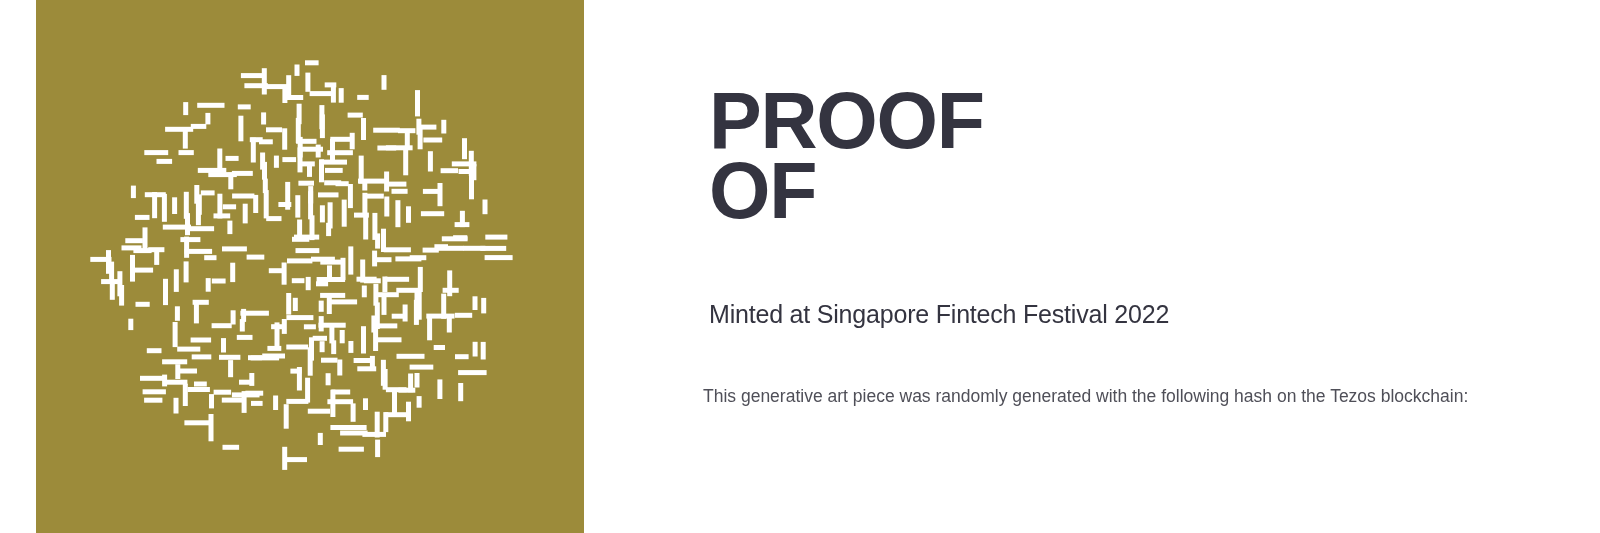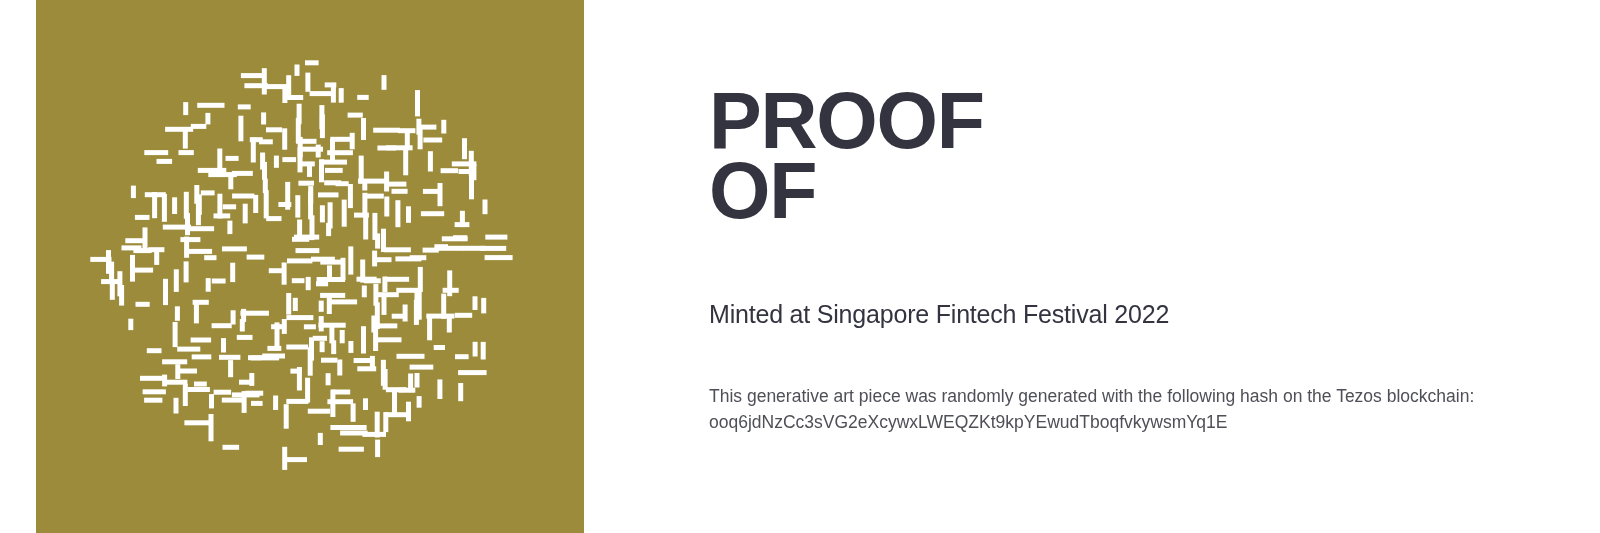--- a/index.html
+++ b/index.html
@@ -70,21 +70,21 @@
     font-family: "Liberation Sans", sans-serif;
     font-weight: 400;
     font-size: 25px;
     line-height: 32px;
     letter-spacing: -0.2px;
     color: #343440;
     white-space: nowrap;
   }
   .description {
     position: absolute;
-    left: 125px;
+    left: 119px;
     top: 383px;
     margin: 0;
     width: 860px;
     font-family: "Liberation Sans", sans-serif;
     font-weight: 400;
     font-size: 17.5px;
     line-height: 26px;
     color: #4f4f58;
   }
   .description .desc-line {
@@ -457,18 +457,17 @@
 
     <h1 class="headline">
       <span class="hl-line">PROOF</span>
       <span class="hl-line">OF</span>
     </h1>
 
     <h2 class="subtitle">Minted at Singapore Fintech Festival 2022</h2>
 
     <p class="description">
       <span class="desc-line">This generative art piece was randomly generated with the following hash on the Tezos blockchain:</span>
-      <span class="desc-line">ooq6jdNzCc3sVG2eXcywxLWEQZKt9kpYEwudTboqfvkywsmYq1E</span>
     </p>
 
   </div>
 
 </div>
 
 </body></html>

